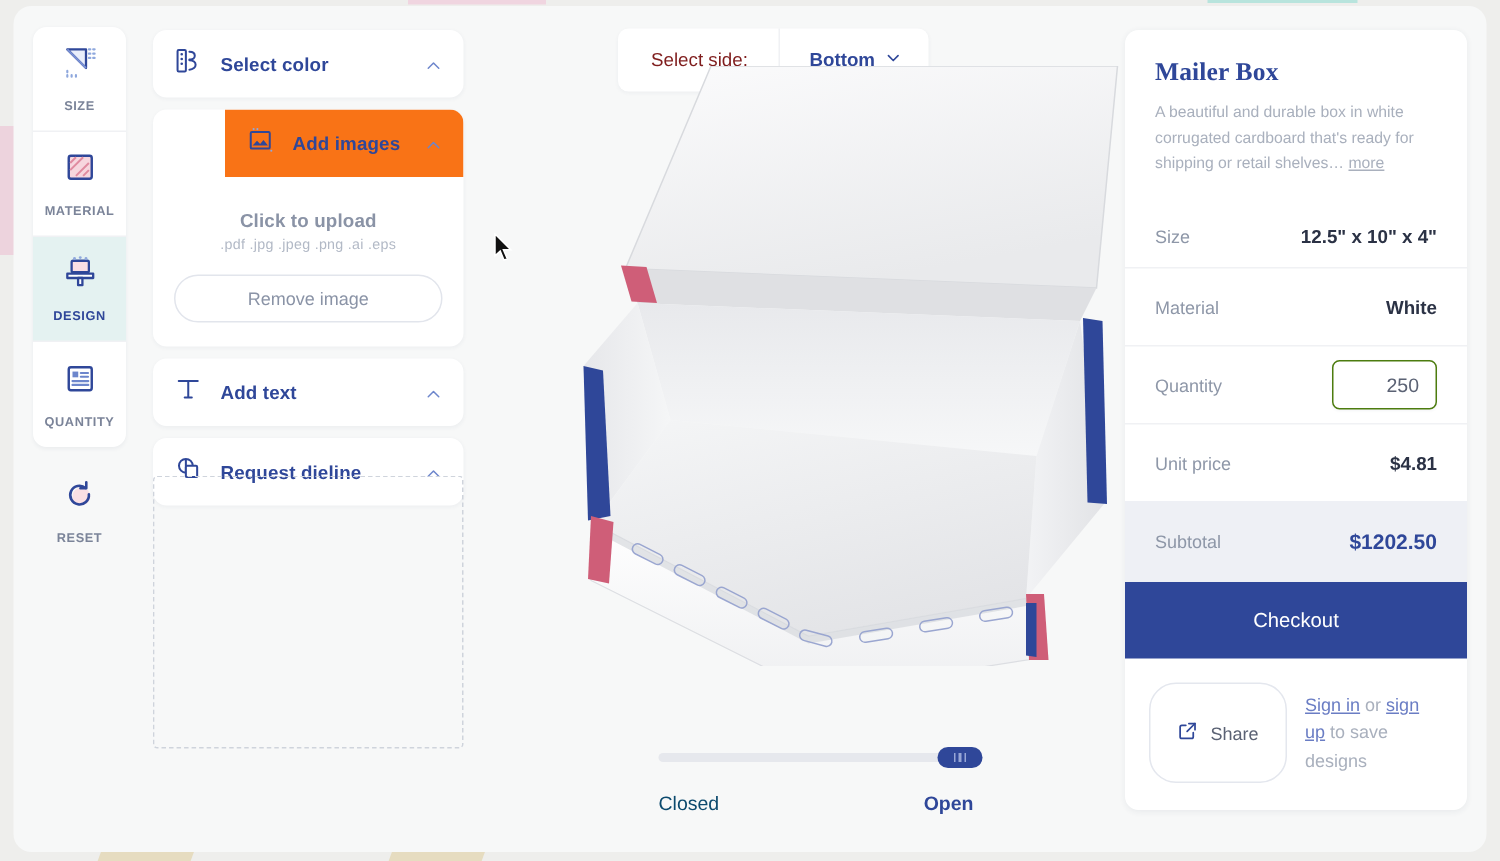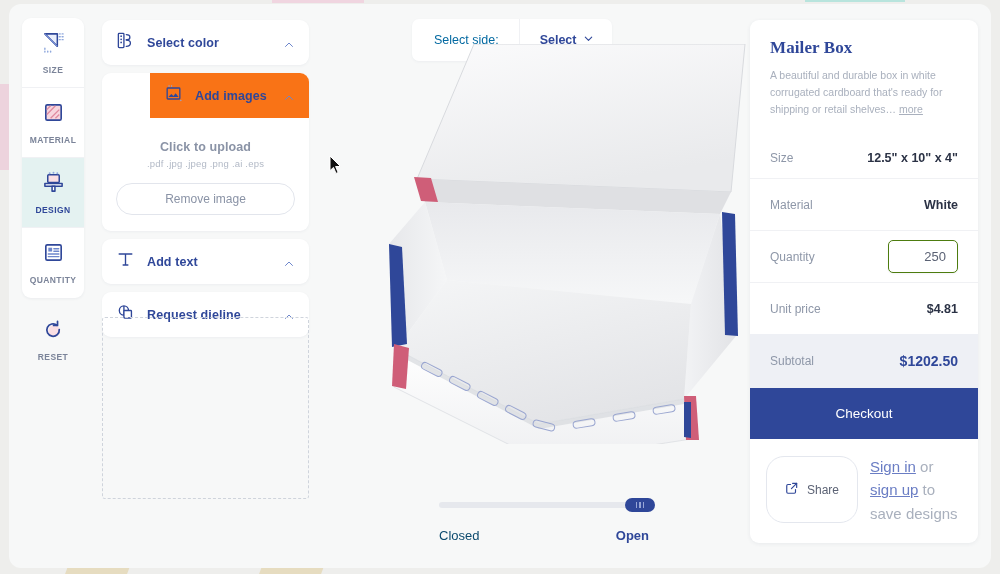--- a/index.html
+++ b/index.html
@@ -112,21 +112,21 @@
   .side-selector {
     position: absolute; left: 93px; top: 15px;
     display: flex; align-items: center;
     background: #fff;
     border-radius: 7px;
     box-shadow: 0 1px 3px rgba(40,50,90,.05);
     height: 42px;
   }
   .side-label {
     padding: 0 20px 0 22px;
-    font-size: 12.5px; color: #0369a1;
+    font-size: 12.5px; color: #7f1d1d;
     border-right: 1px solid #f0f1f4;
     line-height: 42px;
   }
   .side-value {
     padding: 0 18px 0 20px;
     font-size: 12.5px; font-weight: 700; color: #2f4799;
     display: flex; align-items: center; gap: 7px;
     cursor: pointer;
   }
 
@@ -210,21 +210,21 @@
     display: flex; align-items: center; gap: 12px;
     padding: 16px 16px 18px;
   }
   .share-btn {
     display: flex; align-items: center; gap: 8px;
     border: 1px solid #e4e7ee; border-radius: 18px;
     background: #fff; padding: 24px 18px;
     font-size: 12px; color: #5b6274;
     font-family: inherit; cursor: pointer;
   }
-  .save-note { font-size: 15px; line-height: 1.55; color: #a9b0bd; }
+  .save-note { font-size: 12px; line-height: 1.55; color: #a9b0bd; }
   .save-note a { color: #6a7dc4; text-decoration: underline; }
 
   
   .cursor { position: absolute; left: 329px; top: 155px; z-index: 40; }
 </style>
 </head>
 <body>
 
 <div class="accent accent-pink-top"></div>
 <div class="accent accent-teal-top"></div>
@@ -377,21 +377,21 @@
     </div>
   </div>
 
   <div class="dropzone"></div>
 
   <div class="stage">
 
     <div class="side-selector">
       <span class="side-label">Select side:</span>
       <span class="side-value">
-        <span>Select</span>
+        <span>Bottom</span>
         <span>
           <svg width="11" height="11" viewBox="0 0 24 24" fill="none">
             <path d="M5 9l7 7 7-7" stroke="#2f4799" stroke-width="2.4" stroke-linecap="round" stroke-linejoin="round"></path>
           </svg>
         </span>
       </span>
     </div>
 
     <div class="box-canvas">
       <svg width="420" height="400" viewBox="0 0 420 400">

